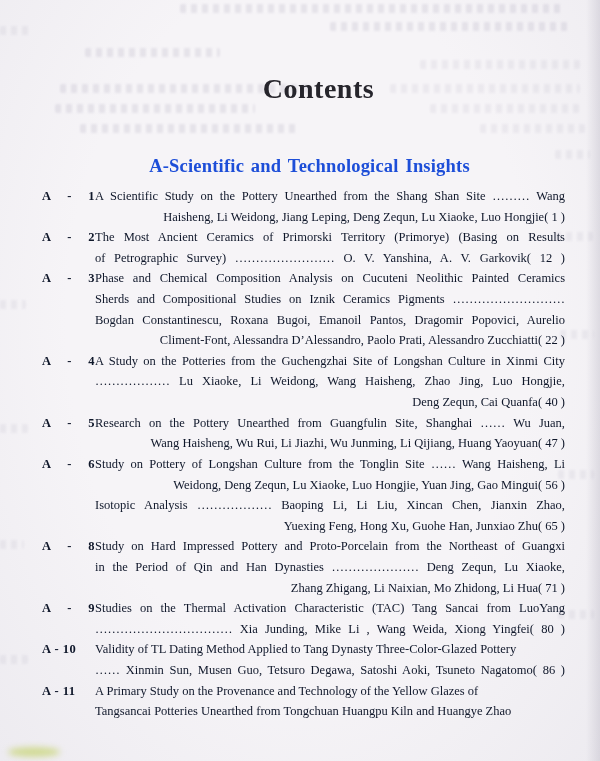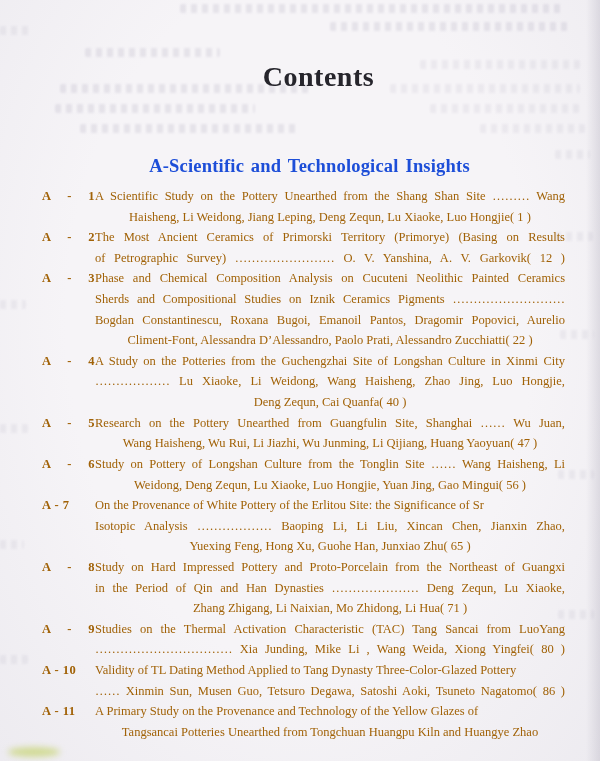--- a/index.html
+++ b/index.html
@@ -20,35 +20,35 @@
     position:absolute;top:0;right:0;width:14px;height:761px;pointer-events:none;
     background:linear-gradient(90deg, rgba(170,166,182,0) 0%, rgba(170,166,182,.30) 100%);
   }
   .smudge{
     position:absolute;left:8px;top:747px;width:52px;height:10px;border-radius:50%;
     background:rgba(186,204,72,.55);filter:blur(3px);pointer-events:none;
   }
   
   .content{position:absolute;left:42px;top:0;width:523px;color:#2d2c34;}
   .title{
-    position:absolute;left:0;top:42px;width:523px;text-align:center;
+    position:absolute;left:0;top:54px;width:523px;text-align:center;
     transform:translateX(15px);
     font-size:28px;font-weight:bold;color:#26252c;letter-spacing:.5px;
   }
   .section{
     position:absolute;left:0;top:141px;width:523px;text-align:center;
     transform:translateX(6px);
     font-size:18.5px;font-weight:bold;color:#1d4ed8;letter-spacing:.2px;
     word-spacing:2px;
   }
-  .entries{position:absolute;left:0;top:186px;width:523px;font-size:12.5px;color:#a16207;}
+  .entries{position:absolute;left:0;top:186px;width:523px;font-size:12.5px;color:#0f172a;}
   .line{height:20.62px;line-height:20.62px;overflow:hidden;white-space:normal;}
   .line.fill{text-align:justify;text-align-last:justify;}
   .line.right{text-align:right;}
-  .line.cont{padding-left:53px;text-align:center;}
+  .line.cont{padding-left:53px;}
   .no{display:inline-block;width:53px;font-weight:bold;letter-spacing:.5px;}
 </style>
 </head>
 <body>
 
 <div class="bleed" style="left:180px;top:4px;width:385px;"></div>
 <div class="bleed" style="left:330px;top:22px;width:240px;"></div>
 <div class="bleed" style="left:85px;top:48px;width:135px;"></div>
 <div class="bleed soft" style="left:420px;top:60px;width:160px;"></div>
 <div class="bleed" style="left:60px;top:84px;width:250px;"></div>
@@ -83,21 +83,20 @@
       <div class="line fill cont">Sherds and Compositional Studies on Iznik Ceramics Pigments ………………………</div>
       <div class="line fill cont">Bogdan Constantinescu, Roxana Bugoi, Emanoil Pantos, Dragomir Popovici, Aurelio</div>
       <div class="line right cont">Climent-Font, Alessandra D’Alessandro, Paolo Prati, Alessandro Zucchiatti( 22 )</div>
       <div class="line fill"><span class="no">A - 4</span>A Study on the Potteries from the Guchengzhai Site of Longshan Culture in Xinmi City</div>
       <div class="line fill cont">……………… Lu Xiaoke, Li Weidong, Wang Haisheng, Zhao Jing, Luo Hongjie,</div>
       <div class="line right cont">Deng Zequn, Cai Quanfa( 40 )</div>
       <div class="line fill"><span class="no">A - 5</span>Research on the Pottery Unearthed from Guangfulin Site, Shanghai …… Wu Juan,</div>
       <div class="line right cont">Wang Haisheng, Wu Rui, Li Jiazhi, Wu Junming, Li Qijiang, Huang Yaoyuan( 47 )</div>
       <div class="line fill"><span class="no">A - 6</span>Study on Pottery of Longshan Culture from the Tonglin Site …… Wang Haisheng, Li</div>
       <div class="line right cont">Weidong, Deng Zequn, Lu Xiaoke, Luo Hongjie, Yuan Jing, Gao Mingui( 56 )</div>
-      <div class="line left"><span class="no">A - 7</span>On the Provenance of White Pottery of the Erlitou Site: the Significance of Sr</div>
       <div class="line fill cont">Isotopic Analysis ……………… Baoping Li, Li Liu, Xincan Chen, Jianxin Zhao,</div>
       <div class="line right cont">Yuexing Feng, Hong Xu, Guohe Han, Junxiao Zhu( 65 )</div>
       <div class="line fill"><span class="no">A - 8</span>Study on Hard Impressed Pottery and Proto-Porcelain from the Northeast of Guangxi</div>
       <div class="line fill cont">in the Period of Qin and Han Dynasties ………………… Deng Zequn, Lu Xiaoke,</div>
       <div class="line right cont">Zhang Zhigang, Li Naixian, Mo Zhidong, Li Hua( 71 )</div>
       <div class="line fill"><span class="no">A - 9</span>Studies on the Thermal Activation Characteristic (TAC) Tang Sancai from LuoYang</div>
       <div class="line fill cont">…………………………… Xia Junding, Mike Li , Wang Weida, Xiong Yingfei( 80 )</div>
       <div class="line left"><span class="no">A - 10</span>Validity of TL Dating Method Applied to Tang Dynasty Three-Color-Glazed Pottery</div>
       <div class="line fill cont">…… Xinmin Sun, Musen Guo, Tetsuro Degawa, Satoshi Aoki, Tsuneto Nagatomo( 86 )</div>
       <div class="line left"><span class="no">A - 11</span>A Primary Study on the Provenance and Technology of the Yellow Glazes of</div>

